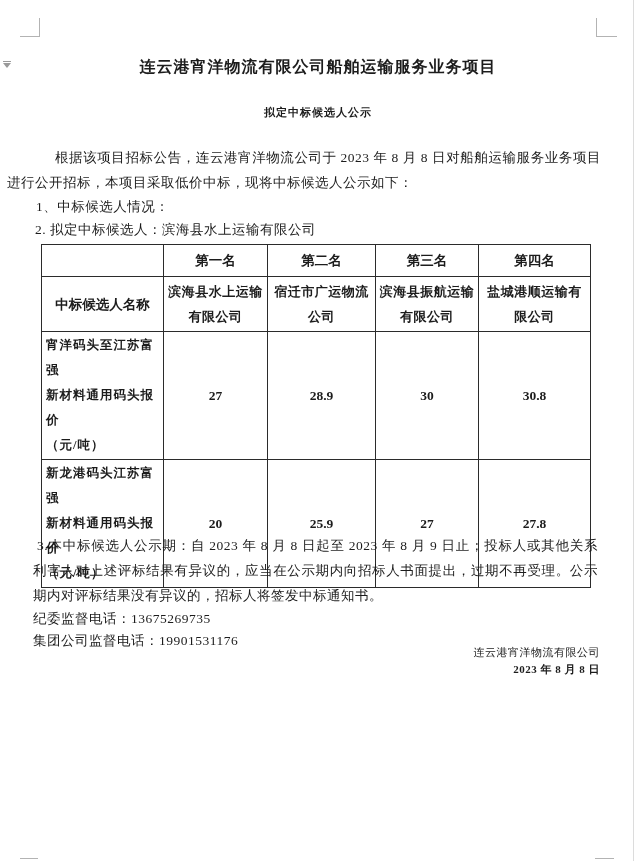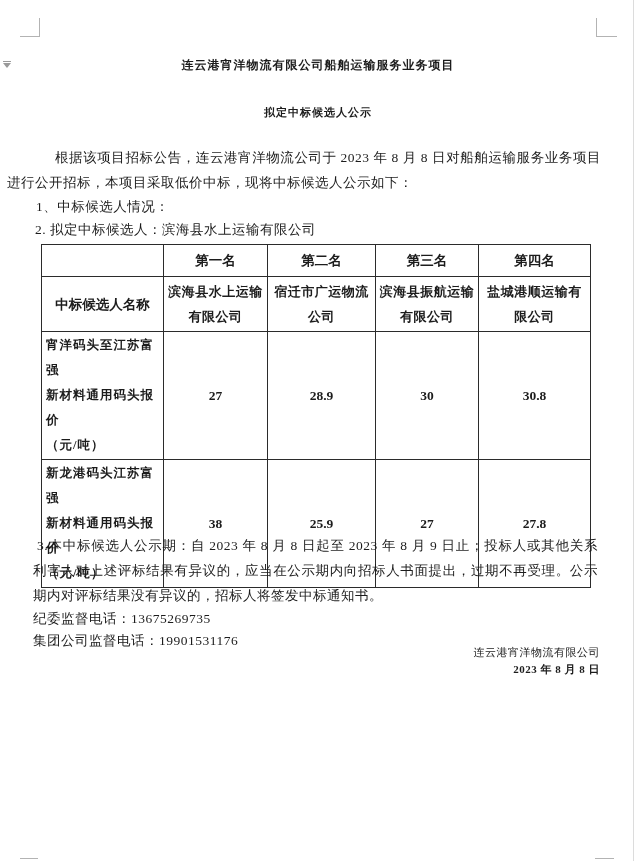--- a/index.html
+++ b/index.html
@@ -15,21 +15,21 @@
     position:absolute;left:3px;top:63px;width:0;height:0;
     border-left:4px solid transparent;border-right:4px solid transparent;
     border-top:5px solid #9a9a9a;
   }
   .margin-arrow:after{
     content:"";position:absolute;left:-4px;top:-7px;width:8px;height:1px;background:#9a9a9a;
   }
   
   .doc-title{
     position:absolute;top:57px;left:0;width:636px;text-align:center;
-    font-size:12px;font-weight:bold;letter-spacing:1px;
+    font-size:16px;font-weight:bold;letter-spacing:1px;
   }
   .doc-subtitle{
     position:absolute;top:105px;left:0;width:636px;text-align:center;
     font-size:11px;font-weight:bold;letter-spacing:1px;
   }
   
   .body-text{font-size:13.5px;line-height:25px;letter-spacing:0.5px;}
   .p1{top:145px;left:7px;width:594px;text-indent:48px;text-align:justify;}
   .item1{top:194px;left:36px;}
   .item2{top:217px;left:35px;}
@@ -105,21 +105,21 @@
 （元/吨）</td>
     <td class="c1">27</td>
     <td class="c2">28.9</td>
     <td class="c3">30</td>
     <td class="c4">30.8</td>
   </tr>
   <tr class="r-price2">
     <td class="c0 label-left">新龙港码头江苏富强
 新材料通用码头报价
 （元/吨）</td>
-    <td class="c1">38</td>
+    <td class="c1">20</td>
     <td class="c2">25.9</td>
     <td class="c3">27</td>
     <td class="c4">27.8</td>
   </tr>
 </tbody>
   </table>
 
 <div class="abs body-text p3">3.本中标候选人公示期：自 2023 年 8 月 8 日起至 2023 年 8 月 9 日止；投标人或其他关系利害人对上述评标结果有异议的，应当在公示期内向招标人书面提出，过期不再受理。公示期内对评标结果没有异议的，招标人将签发中标通知书。</div>
 <div class="abs body-text phone1">纪委监督电话：13675269735</div>
 <div class="abs body-text phone2">集团公司监督电话：19901531176</div>

